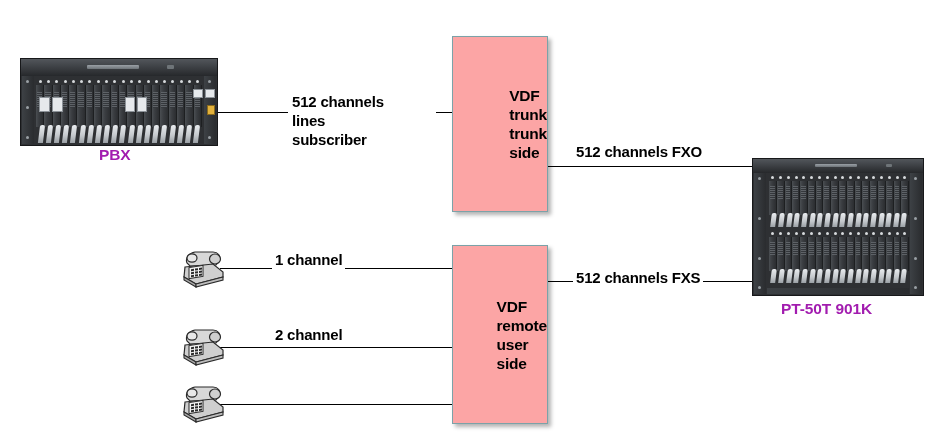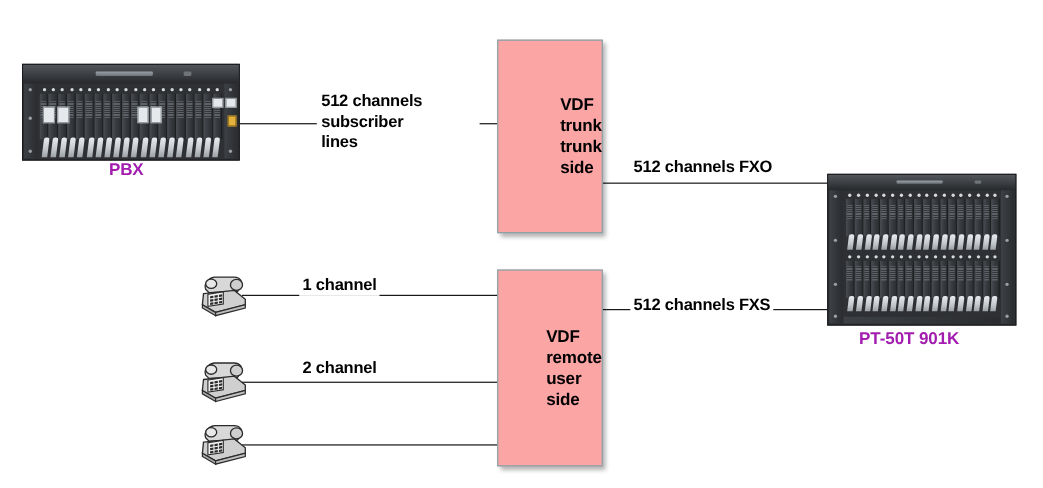--- a/index.html
+++ b/index.html
@@ -49,21 +49,21 @@
   .lbl {
     position: absolute;
     font-size: 15px;
     font-weight: bold;
     color: #000000;
     line-height: 19px;
     white-space: nowrap;
     background: #ffffff;
     letter-spacing: -0.2px;
   }
-  .lbl-multi { white-space: normal; width: 140px; }
+  .lbl-multi { white-space: normal; width: 140px; margin-top: 10px; }
   .device-lbl {
     position: absolute;
     font-size: 15.5px;
     font-weight: bold;
     color: #a21caf;
     white-space: nowrap;
     letter-spacing: -0.1px;
   }
 
   
@@ -433,22 +433,22 @@
     <div class="vdf-text">
       <div>VDF</div>
       <div>remote</div>
       <div>user</div>
       <div>side</div>
     </div>
   </div>
 
   <div class="lbl lbl-multi" style="left:288px; top:82px; padding:0 4px;">
     <div>512 channels</div>
+    <div>lines</div>
     <div>subscriber</div>
-    <div>lines</div>
   </div>
 
   <div class="lbl" style="left:573px; top:142px; padding:0 3px;">512 channels FXO</div>
 
   <div class="lbl" style="left:573px; top:268px; padding:0 3px;">512 channels FXS</div>
 
   <div class="lbl" style="left:272px; top:250px; padding:0 3px;">1 channel</div>
 
   <div class="lbl" style="left:272px; top:325px; padding:0 3px;text-align:center;">2 channel</div>
 

